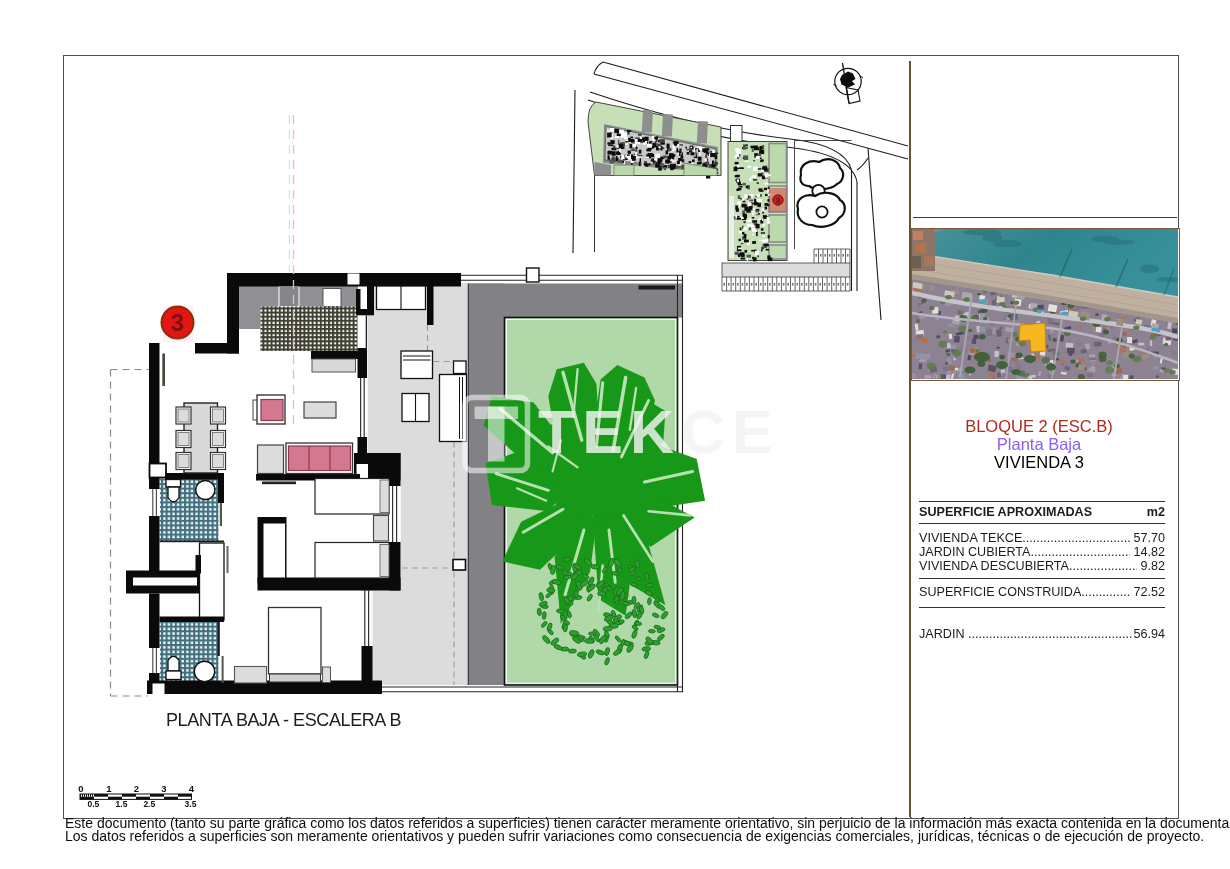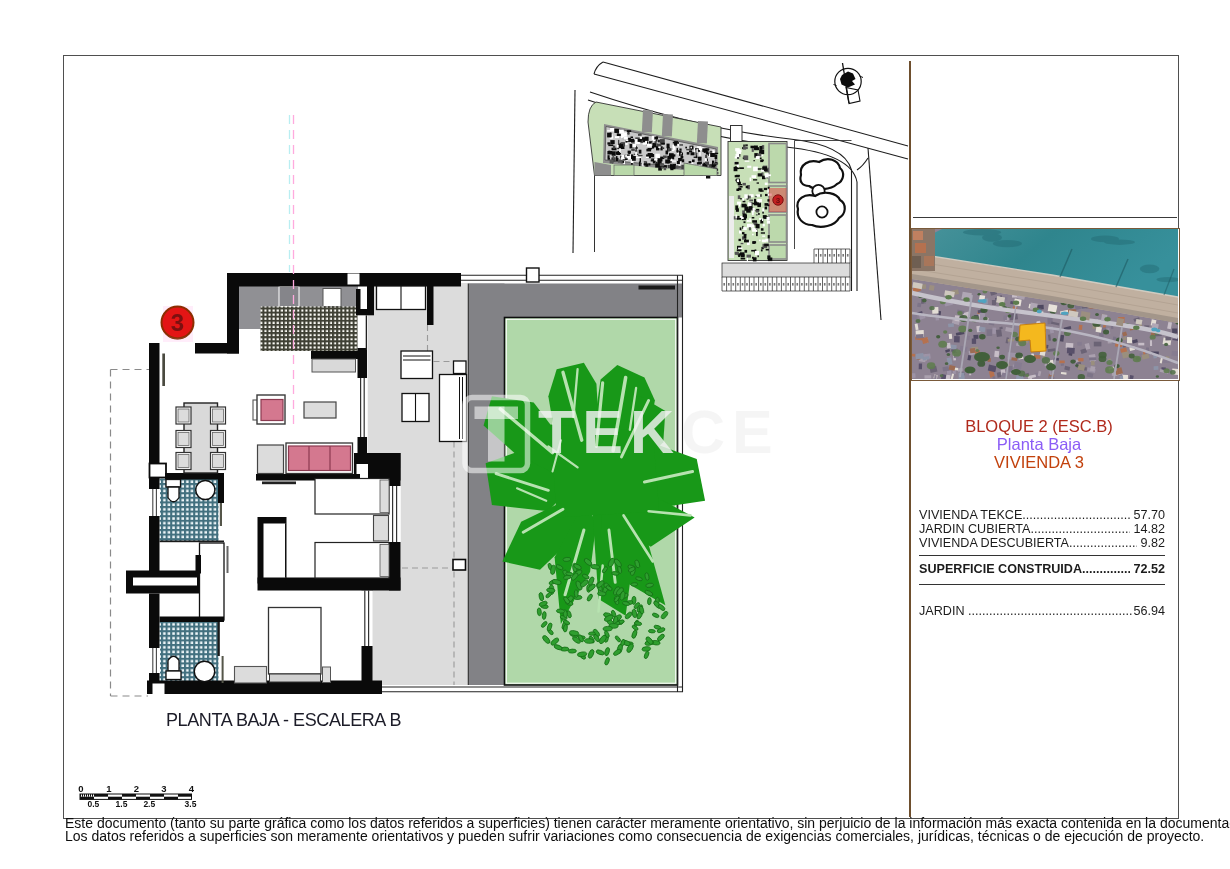--- a/index.html
+++ b/index.html
@@ -1512,42 +1512,46 @@
         <rect x="0" y="0" width="23" height="42" fill="#8a7566"></rect>
         <rect x="1" y="2" width="10" height="9" fill="#c08060"></rect>
         <rect x="3" y="14" width="11" height="10" fill="#b5714f"></rect>
         <rect x="0" y="27" width="9" height="12" fill="#6f5f52"></rect>
         <rect x="12" y="27" width="10" height="10" fill="#a8765a"></rect>
       </g>
     </svg>
   </div>
 
 <div class="abs" style="left:905px;top:416.5px;width:268px;text-align:center;font-weight:normal;font-size:16.5px;line-height:18.2px;color:#b02a1c">
-BLOQUE 2 (ESC.B)<br><span style="color:#8b5cf6">Planta Baja</span><br><span style="color:#c2410c">VIVIENDA 3</span>
+BLOQUE 2 (ESC.B)<br><span style="color:#8b5cf6">Planta Baja</span><br><span style="color:#000000">VIVIENDA 3</span>
 </div>
 
 <div class="abs" style="left:919px;top:501px;width:246px;font-size:12.6px;color:#1c1c1c">
+  <div style="border-top:1.4px solid #333;border-bottom:1.3px solid #333;padding:3px 0 4px 0;display:flex;justify-content:space-between;font-weight:bold">
+      <span>SUPERFICIE APROXIMADAS</span>
+      <span>m2</span>
+    </div>
   <div style="height:7px"></div>
   <div style="display:flex">
       <span style="white-space:nowrap">VIVIENDA TEKCE</span>
       <span style="flex:1;overflow:hidden;white-space:nowrap">........................................................................................................................</span>
       <span>&nbsp;57.70</span>
     </div>
   <div style="display:flex">
       <span style="white-space:nowrap">JARDIN CUBIERTA</span>
       <span style="flex:1;overflow:hidden;white-space:nowrap">........................................................................................................................</span>
       <span>&nbsp;14.82</span>
     </div>
   <div style="display:flex">
       <span style="white-space:nowrap">VIVIENDA DESCUBIERTA</span>
       <span style="flex:1;overflow:hidden;white-space:nowrap">........................................................................................................................</span>
       <span>&nbsp;9.82</span>
     </div>
   <div style="height:5px"></div>
-  <div style="border-top:1.3px solid #333;padding-top:6px;display:flex;font-weight:bold">
+  <div style="border-top:1.3px solid #333;padding-top:6px;display:flex;font-weight:normal">
       <span style="white-space:nowrap">SUPERFICIE CONSTRUIDA</span>
       <span style="flex:1;overflow:hidden;white-space:nowrap">........................................................................................................................</span>
       <span>&nbsp;72.52</span>
     </div>
   <div style="height:8px"></div>
   <div style="border-top:1.3px solid #333;height:19px"></div>
   <div style="display:flex">
       <span style="white-space:nowrap">JARDIN&nbsp;</span>
       <span style="flex:1;overflow:hidden;white-space:nowrap">........................................................................................................................</span>
       <span>56.94</span>

